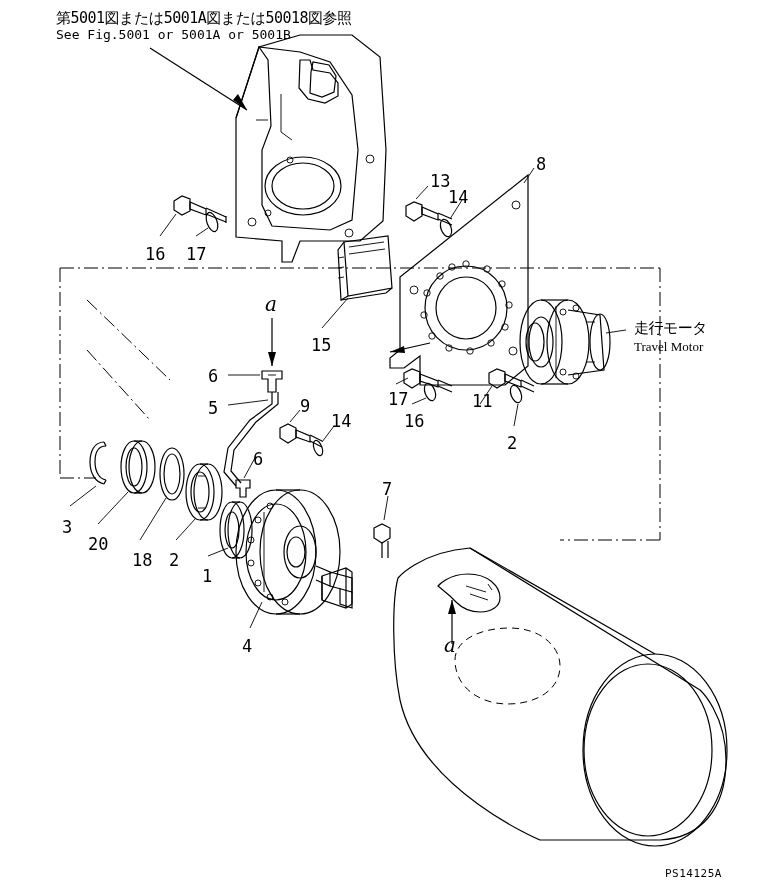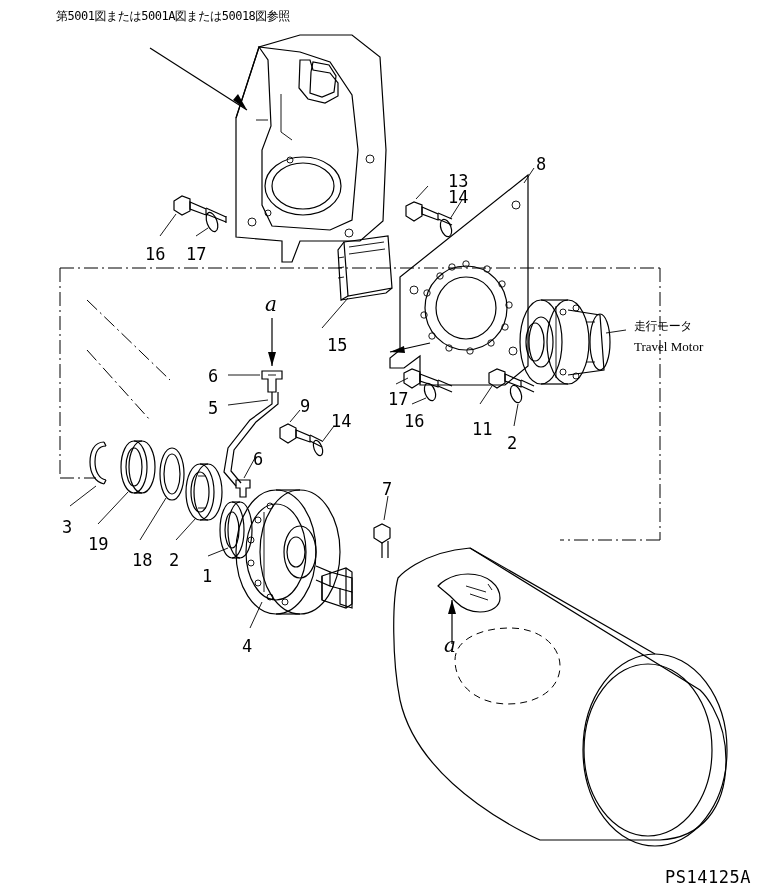--- a/index.html
+++ b/index.html
@@ -22,25 +22,25 @@
     font-family: "DejaVu Sans Mono", monospace;
     font-size: 17px;
     color: #000000;
     white-space: pre;
     line-height: 1.15;
   }
   .lbl.small {
     font-size: 13px;
   }
   .lbl.jp {
-    font-size: 12px;
+    font-size: 15px;
     letter-spacing: -0.5px;
   }
   .lbl.code {
-    font-size: 17px;
+    font-size: 11px;
     letter-spacing: 0.5px;
   }
   .lbl.ital {
     font-style: italic;
     font-family: "DejaVu Serif", serif;
     font-size: 20px;
   }
   svg.art {
     position: absolute;
     left: 0;
@@ -345,45 +345,46 @@
     </g>
 
     <g>
       <path class="ln" d="M452 600 L452 644"></path>
       <path class="fillk" d="M452 600 L448 614 L456 614 Z"></path>
     </g>
 
   </svg>
 
   <div class="lbl jp" style="left:56px; top:10px;">第5001図または5001A図または50018図参照</div>
+  <div class="lbl small" style="left:56px; top:28px;">See Fig.5001 or 5001A or 5001B</div>
 
   <div class="lbl jp" style="left:634px; top:320px;">走行モータ</div>
   <div class="lbl small" style="left:634px; top:340px;font-family:Liberation Serif, serif;">Travel Motor</div>
 
   <div class="lbl ital" style="left:265px; top:293px;">a</div>
   <div class="lbl ital" style="left:444px; top:634px;">a</div>
 
   <div class="lbl code" style="left:665px; top:868px;">PS14125A</div>
 
   <div class="lbl" style="left:145px; top:245px;">16</div>
   <div class="lbl" style="left:186px; top:245px;">17</div>
-  <div class="lbl" style="left:448px; top:172px;">13</div>
+  <div class="lbl" style="left:430px; top:172px;">13</div>
   <div class="lbl" style="left:448px; top:188px;">14</div>
   <div class="lbl" style="left:536px; top:155px;">8</div>
-  <div class="lbl" style="left:311px; top:336px;margin-left:16px;">15</div>
+  <div class="lbl" style="left:311px; top:336px;">15</div>
   <div class="lbl" style="left:388px; top:390px;">17</div>
   <div class="lbl" style="left:404px; top:412px;">16</div>
-  <div class="lbl" style="left:472px; top:420px;">11</div>
+  <div class="lbl" style="left:472px; top:392px;">11</div>
   <div class="lbl" style="left:507px; top:434px;">2</div>
   <div class="lbl" style="left:208px; top:367px;">6</div>
   <div class="lbl" style="left:208px; top:399px;">5</div>
   <div class="lbl" style="left:300px; top:397px;">9</div>
   <div class="lbl" style="left:331px; top:412px;">14</div>
   <div class="lbl" style="left:253px; top:450px;">6</div>
   <div class="lbl" style="left:62px; top:518px;">3</div>
-  <div class="lbl" style="left:88px; top:535px;">19</div>
+  <div class="lbl" style="left:88px; top:535px;">20</div>
   <div class="lbl" style="left:132px; top:551px;">18</div>
   <div class="lbl" style="left:169px; top:551px;">2</div>
   <div class="lbl" style="left:202px; top:567px;">1</div>
   <div class="lbl" style="left:242px; top:637px;">4</div>
   <div class="lbl" style="left:382px; top:480px;">7</div>
 
 </div>
 
 </body></html>

